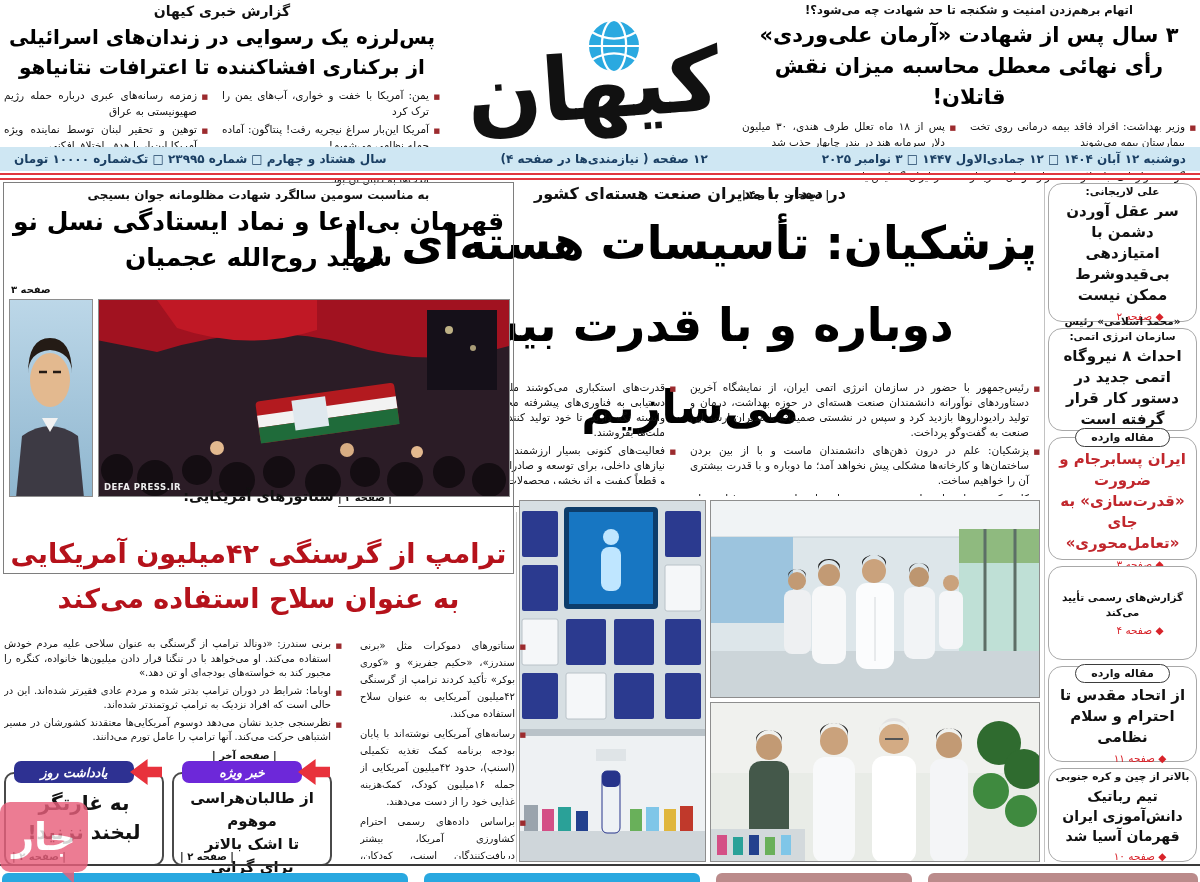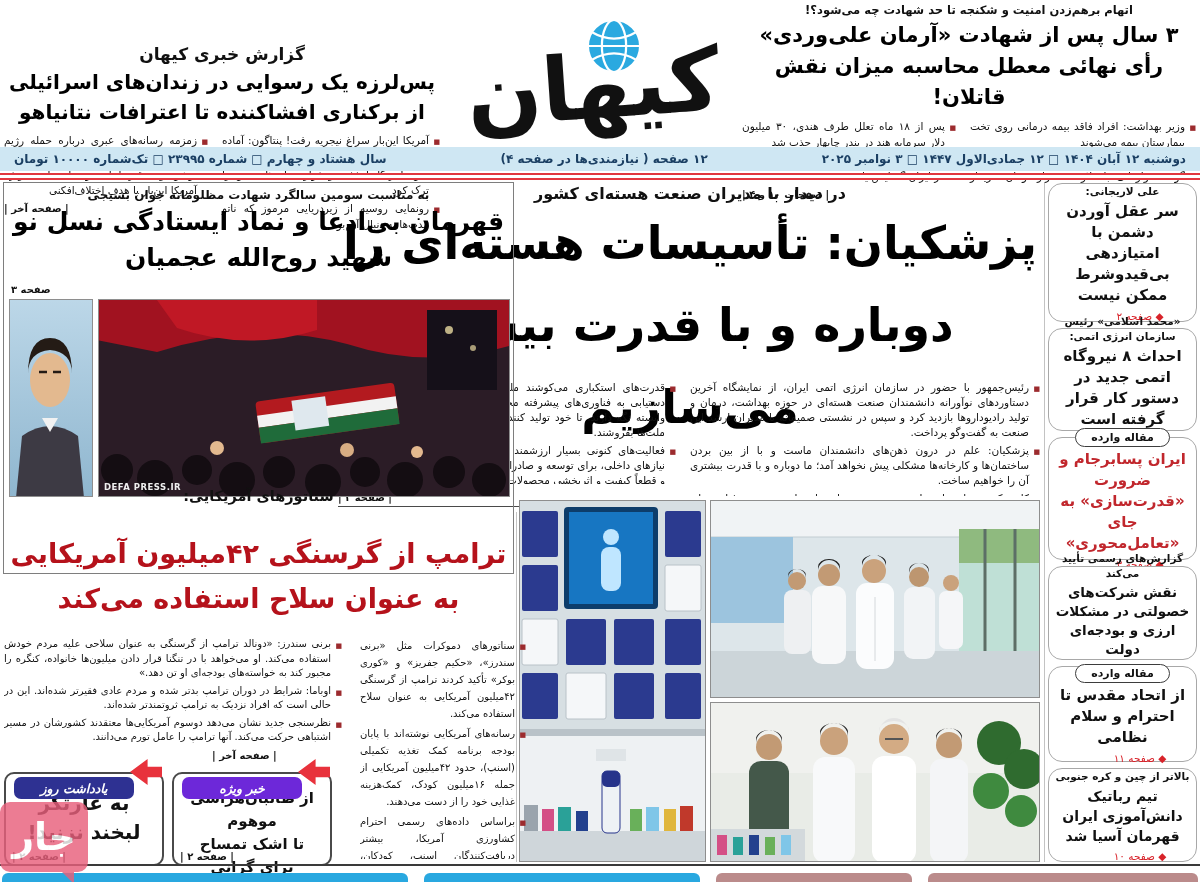--- a/index.html
+++ b/index.html
@@ -17,21 +17,21 @@
   .sbox{position:absolute;left:1048px;width:149px;border:1px solid #a8a8a8;border-radius:14px;background:#fff;
         display:flex;flex-direction:column;align-items:center;justify-content:center;
         padding:4px 4px;box-sizing:border-box;text-align:center;}
   .sbox .k{font-size:10.5px;font-weight:bold;line-height:15px;}
   .sbox .t{font-size:15px;font-weight:bold;line-height:21px;margin-top:2px;}
   .sbox .t.red{color:#c1272d;}
   .sbox .p{font-size:10.5px;font-weight:normal;color:#d8232a;margin-top:4px;margin-left:35px;}
   .photo{position:absolute;border:1px solid #8e8e8e;box-sizing:border-box;overflow:hidden;background:#dfe5e8;}
   .nbox{position:absolute;width:160px;height:105px;}
   .nbody{position:absolute;top:11px;left:0;right:0;bottom:0;border:2px solid #4a4a4a;border-radius:10px;background:#fff;}
-  .nhead{position:absolute;top:16px;left:10px;right:30px;height:22px;border-radius:7px;color:#fff;font-weight:bold;
+  .nhead{position:absolute;top:0;left:10px;right:30px;height:22px;border-radius:7px;color:#fff;font-weight:bold;
          font-style:italic;font-size:12.5px;display:flex;align-items:center;justify-content:center;z-index:2;}
   .narrow{position:absolute;top:-2px;right:2px;width:32px;height:26px;background:#e8323c;z-index:3;
           clip-path:polygon(0 50%,55% 0,55% 30%,100% 30%,100% 70%,55% 70%,55% 100%);}
   .ntitle{position:absolute;top:28px;left:4px;right:4px;text-align:center;font-weight:bold;font-size:18px;line-height:26px;}
   .npage{position:absolute;bottom:4px;left:8px;font-size:10px;font-weight:bold;}
   .pbar{position:absolute;top:873px;height:9px;border-radius:6px 6px 0 0;}
   .vrule{position:absolute;width:1px;background:#c3c3c3;}
   .txtcol{font-size:10.5px;line-height:15px;overflow:hidden;}
   #red-rule{border-top:2px solid #e2373f;border-bottom:2px solid #e2373f;height:3px;background:#fff;}
 </style>
@@ -67,29 +67,29 @@
         <ellipse cx="30" cy="30" rx="13" ry="28"></ellipse>
         <line x1="2" y1="30" x2="58" y2="30"></line>
         <path d="M6 15 Q30 29 54 15"></path>
         <path d="M6 45 Q30 31 54 45"></path>
       </g>
     </svg>
     <div class="abs" style="left:0;top:22px;width:290px;font-size:88px;line-height:116px;font-weight:bold;transform:rotate(-4deg);">کیهان</div>
   </div>
 
   <div class="abs" style="left:4px;top:3px;width:436px;">
-    <div class="kick" style="font-size:17px;margin-top:41px;">گزارش خبری کیهان</div>
+    <div class="kick" style="font-size:14px;">گزارش خبری کیهان</div>
     <div class="hl" style="font-size:20px;line-height:30px;margin-top:3px;">
       <div>پس‌لرزه یک رسوایی در زندان‌های اسرائیلی</div>
       <div>از برکناری افشاکننده تا اعترافات نتانیاهو</div>
     </div>
     <div class="cols" style="margin-top:6px;font-size:10.5px;line-height:15.5px;">
       <div style="width:218px;">
+        <div class="bi">یمن: آمریکا با خفت و خواری، آب‌های یمن را ترک کرد</div>
         <div class="bi">آمریکا این‌بار سراغ نیجریه رفت! پنتاگون: آماده حمله نظامی می‌شویم!</div>
-        <div class="bi">یمن: آمریکا با خفت و خواری، آب‌های یمن را ترک کرد</div>
         <div class="bi">رونمایی روسیه از زیردریایی مرموز که ناتو مدت‌ها به دنبال آن بود</div>
       </div>
       <div style="width:204px;">
         <div class="bi">زمزمه رسانه‌های عبری درباره حمله رژیم صهیونیستی به عراق</div>
         <div class="bi">توهین و تحقیر لبنان توسط نماینده ویژه آمریکا این‌بار با هدف اختلاف‌افکنی</div>
         <div class="badge" style="text-align:left;margin-top:1px;">| صفحه آخر |</div>
       </div>
     </div>
   </div>
 
@@ -110,21 +110,20 @@
     <div class="t">احداث ۸ نیروگاه اتمی جدید در دستور کار قرار گرفته است</div>
     <div class="p">◆ صفحه ۳</div>
   </div>
   <div class="sbox" style="top:437px;height:123px;">
     <div class="pill">مقاله وارده</div>
     <div class="t red">ایران پسابرجام و ضرورت «قدرت‌سازی» به جای «تعامل‌محوری»</div>
     <div class="p">◆ صفحه ۳</div>
   </div>
   <div class="sbox" style="top:566px;height:94px;">
     <div class="k">گزارش‌های رسمی تأیید می‌کند</div>
-    <div class="t" style="font-size:13.5px;line-height:19px;">نقش شرکت‌های خصولتی در مشکلات ارزی و بودجه‌ای دولت</div>
     <div class="p">◆ صفحه ۴</div>
   </div>
   <div class="sbox" style="top:666px;height:96px;">
     <div class="pill">مقاله وارده</div>
     <div class="t">از اتحاد مقدس تا احترام و سلام نظامی</div>
     <div class="p">◆ صفحه ۱۱</div>
   </div>
   <div class="sbox" style="top:768px;height:94px;">
     <div class="k">بالاتر از چین و کره جنوبی</div>
     <div class="t" style="font-size:14px;line-height:20px;">تیم رباتیک دانش‌آموزی ایران قهرمان آسیا شد</div>
@@ -337,21 +336,21 @@
       <div>لبخند نزنید!</div>
     </div>
     <div class="npage">| صفحه ۲ |</div>
   </div>
   <div class="nbox" style="left:172px;top:761px;">
     <div class="nbody"></div>
     <div class="nhead" style="background:#6d28d9;">خبر ویژه</div>
     <div class="narrow"></div>
     <div class="ntitle" style="font-size:15px;line-height:23px;top:26px;">
       <div>از طالبان‌هراسی موهوم</div>
-      <div>تا اشک تمساح</div>
+      <div>تا اشک بالاتر</div>
       <div>برای گرانی</div>
     </div>
     <div class="npage">| صفحه ۲ |</div>
   </div>
 
   <div class="abs" style="left:0;top:802px;width:88px;height:70px;background:#e8607c;opacity:0.82;border-radius:10px;display:flex;align-items:center;justify-content:center;color:#ffffff;font-weight:bold;font-size:38px;z-index:5;">
     <span>جار</span>
     <div class="abs" style="left:58px;top:66px;width:0;height:0;border-left:16px solid transparent;border-top:16px solid #e8607c;"></div>
   </div>
 

